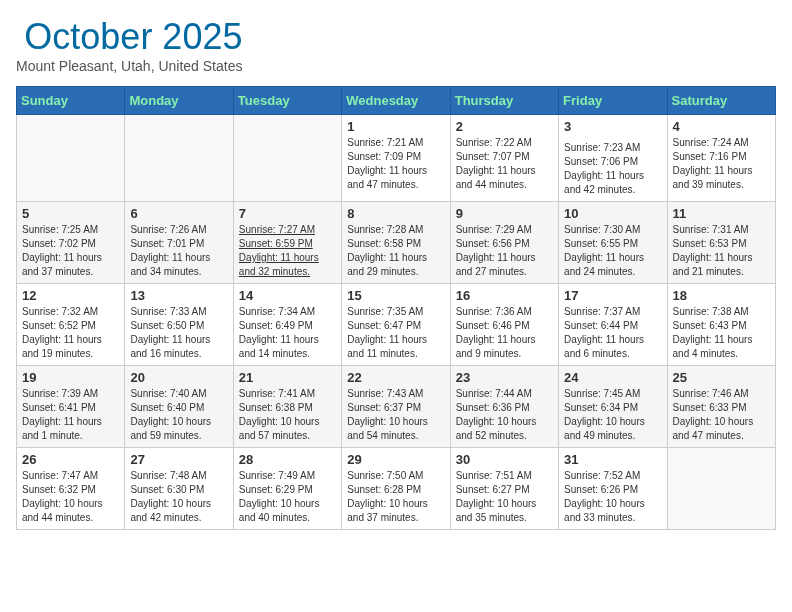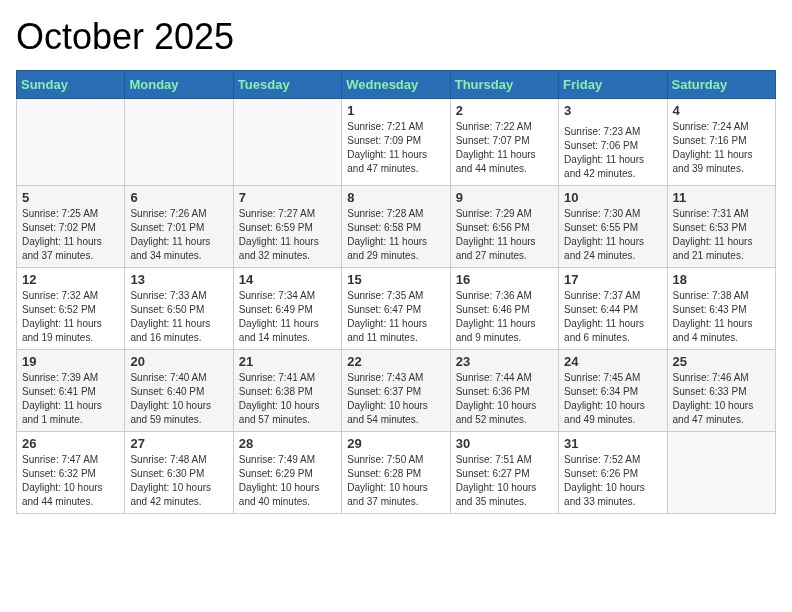--- a/index.html
+++ b/index.html
@@ -39,21 +39,21 @@
     .logo-icon {
       width: 32px;
       height: 32px;
     }
     .title-block {
       text-align: right;
     }
     .month-title {
       font-size: 36px;
       font-weight: normal;
-      color: #000000;
+      color: #0369a1;
     }
     .location {
       font-size: 14px;
       color: #555;
     }
     .calendar {
       width: 100%;
       border-collapse: collapse;
       border: 1px solid #ccc;
     }
@@ -94,20 +94,21 @@
       color: #333;
     }
     .empty { background: #f9f9f9 !important; }
   </style>
 </head>
 <body>
 
 <div class="header">
   <div class="title-block">
     <div class="month-title">October 2025</div>
+    <div class="location">Mount Pleasant, Utah, United States</div>
   </div>
 </div>
 
 <table class="calendar">
   <thead>
     <tr>
     <th>Sunday</th>
         <th>Monday</th>
         <th>Tuesday</th>
         <th>Wednesday</th>
@@ -154,21 +155,21 @@
 Daylight: 11 hours and 37 minutes.</div>
         </td>
         <td>
           <span class="day-num">6</span>
           <div class="day-info" style="white-space: pre-line;">Sunrise: 7:26 AM
 Sunset: 7:01 PM
 Daylight: 11 hours and 34 minutes.</div>
         </td>
         <td>
           <span class="day-num">7</span>
-          <div class="day-info" style="white-space: pre-line;">Sunrise: 7:27 AM
+          <div class="day-info" style="white-space: pre-line; text-decoration: underline;">Sunrise: 7:27 AM
 Sunset: 6:59 PM
 Daylight: 11 hours and 32 minutes.</div>
         </td>
         <td>
           <span class="day-num">8</span>
           <div class="day-info" style="white-space: pre-line;">Sunrise: 7:28 AM
 Sunset: 6:58 PM
 Daylight: 11 hours and 29 minutes.</div>
         </td>
         <td>

